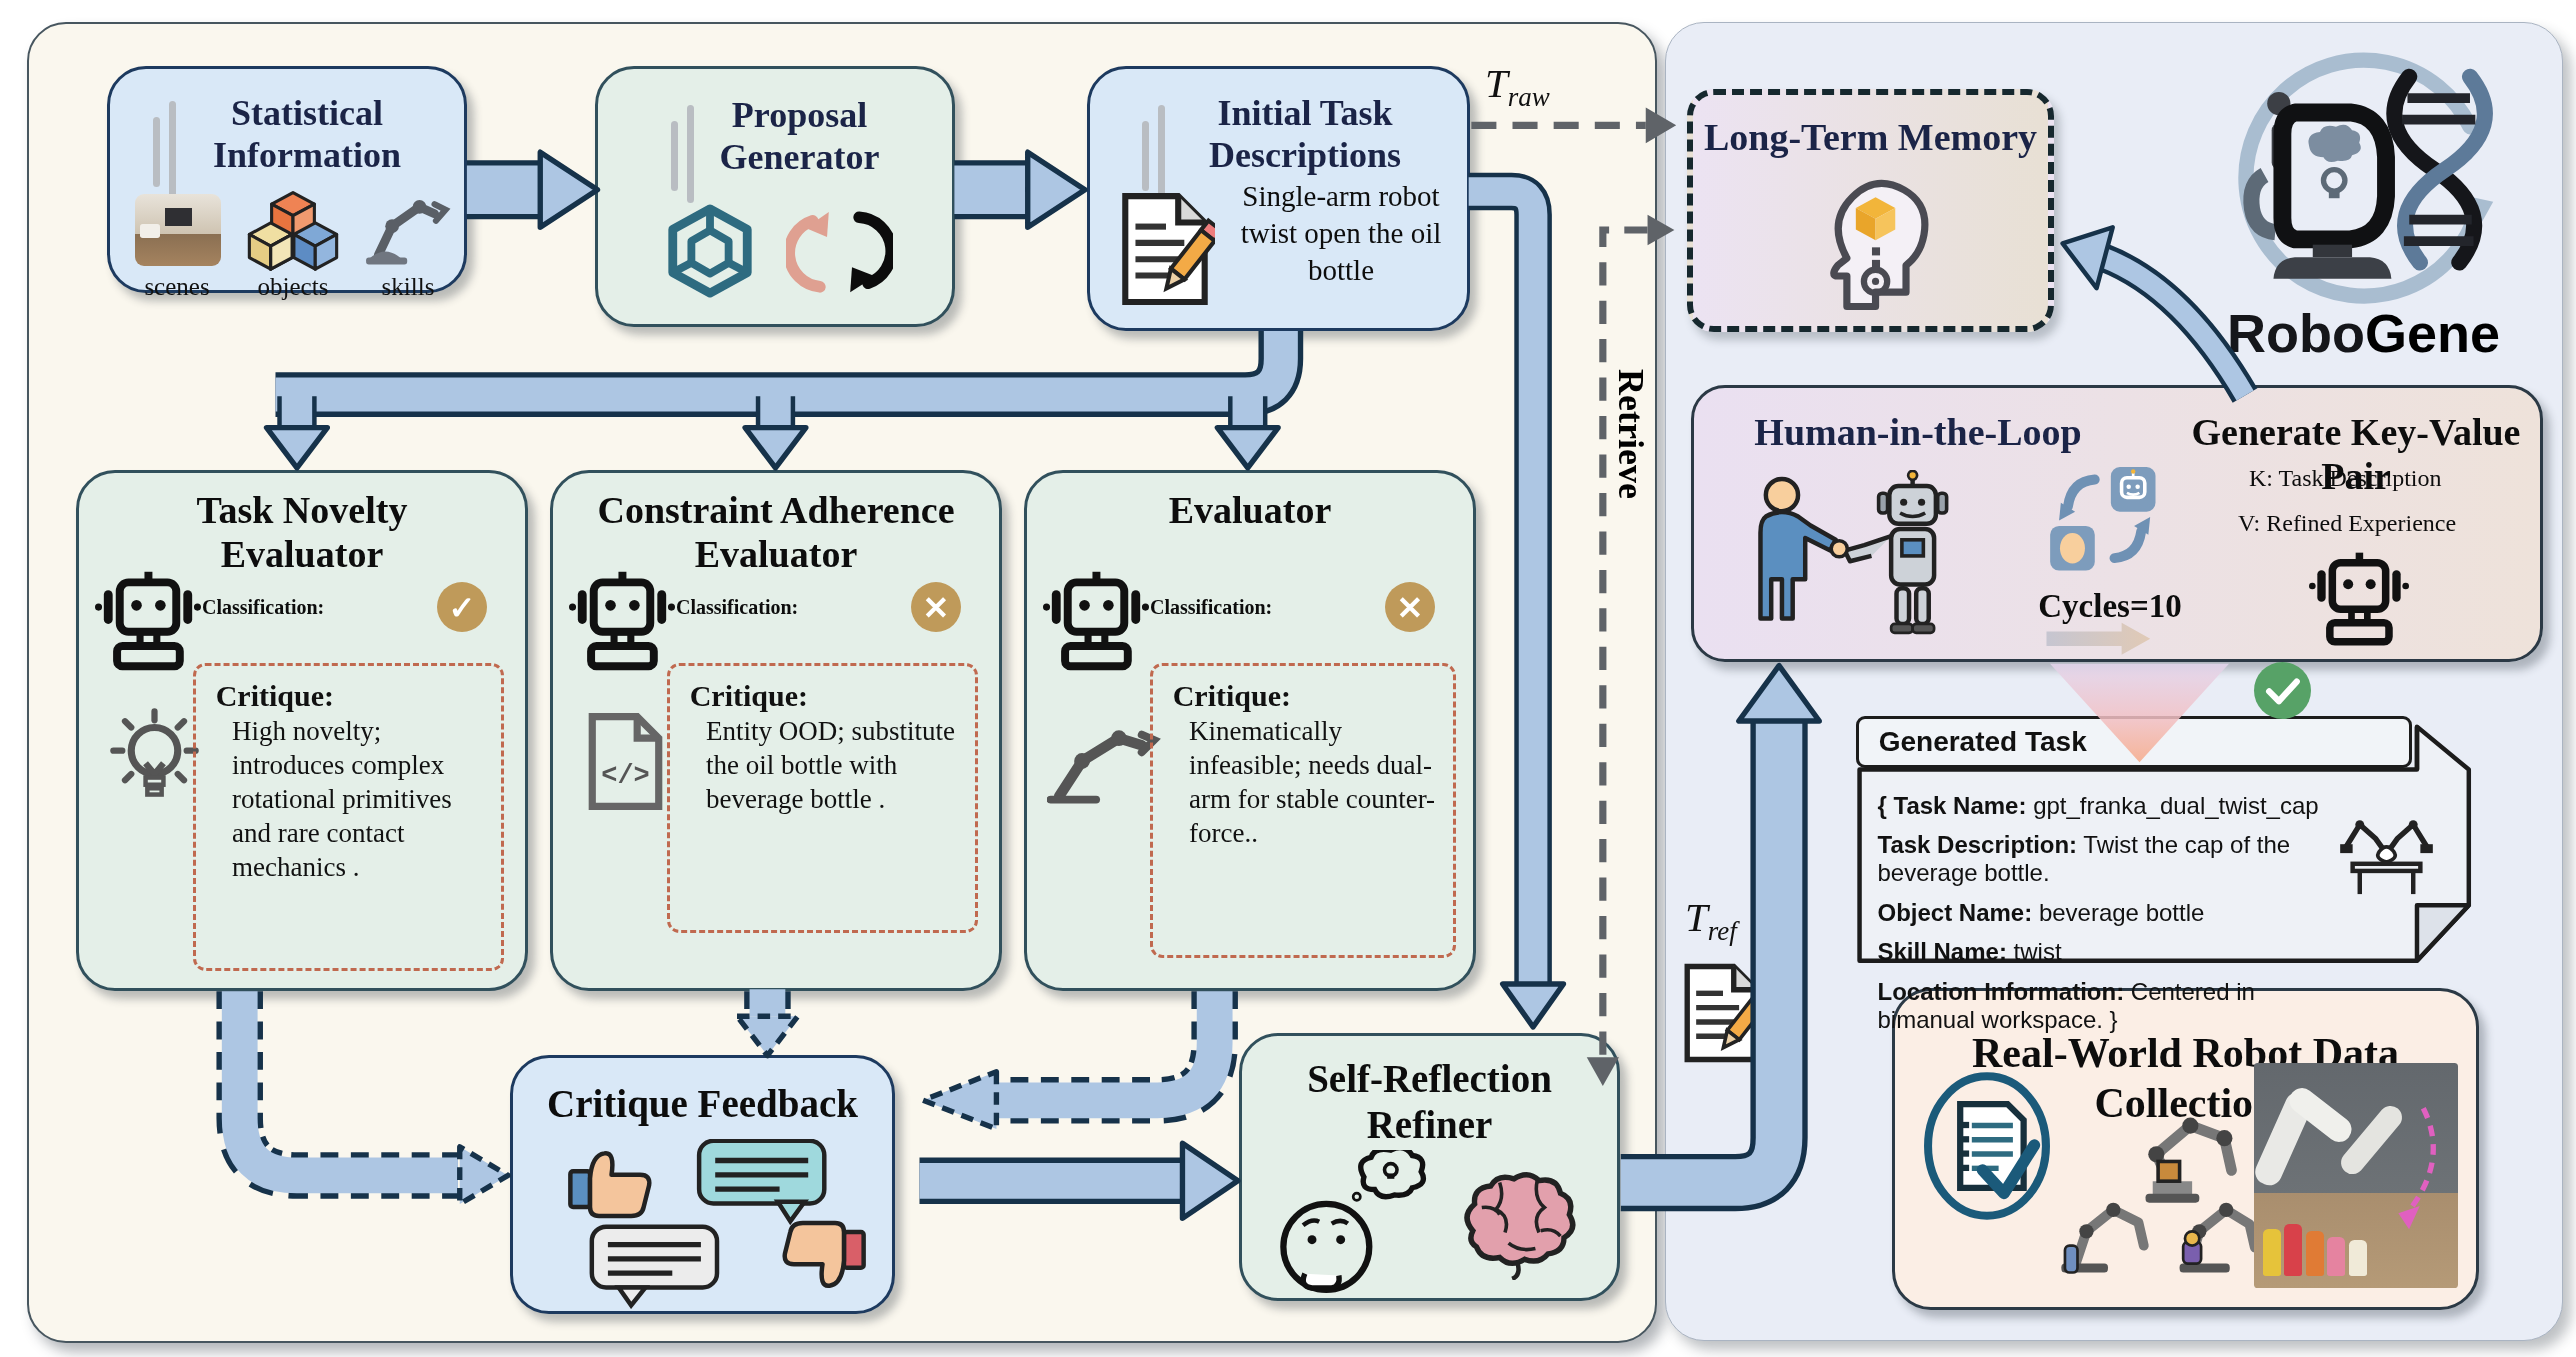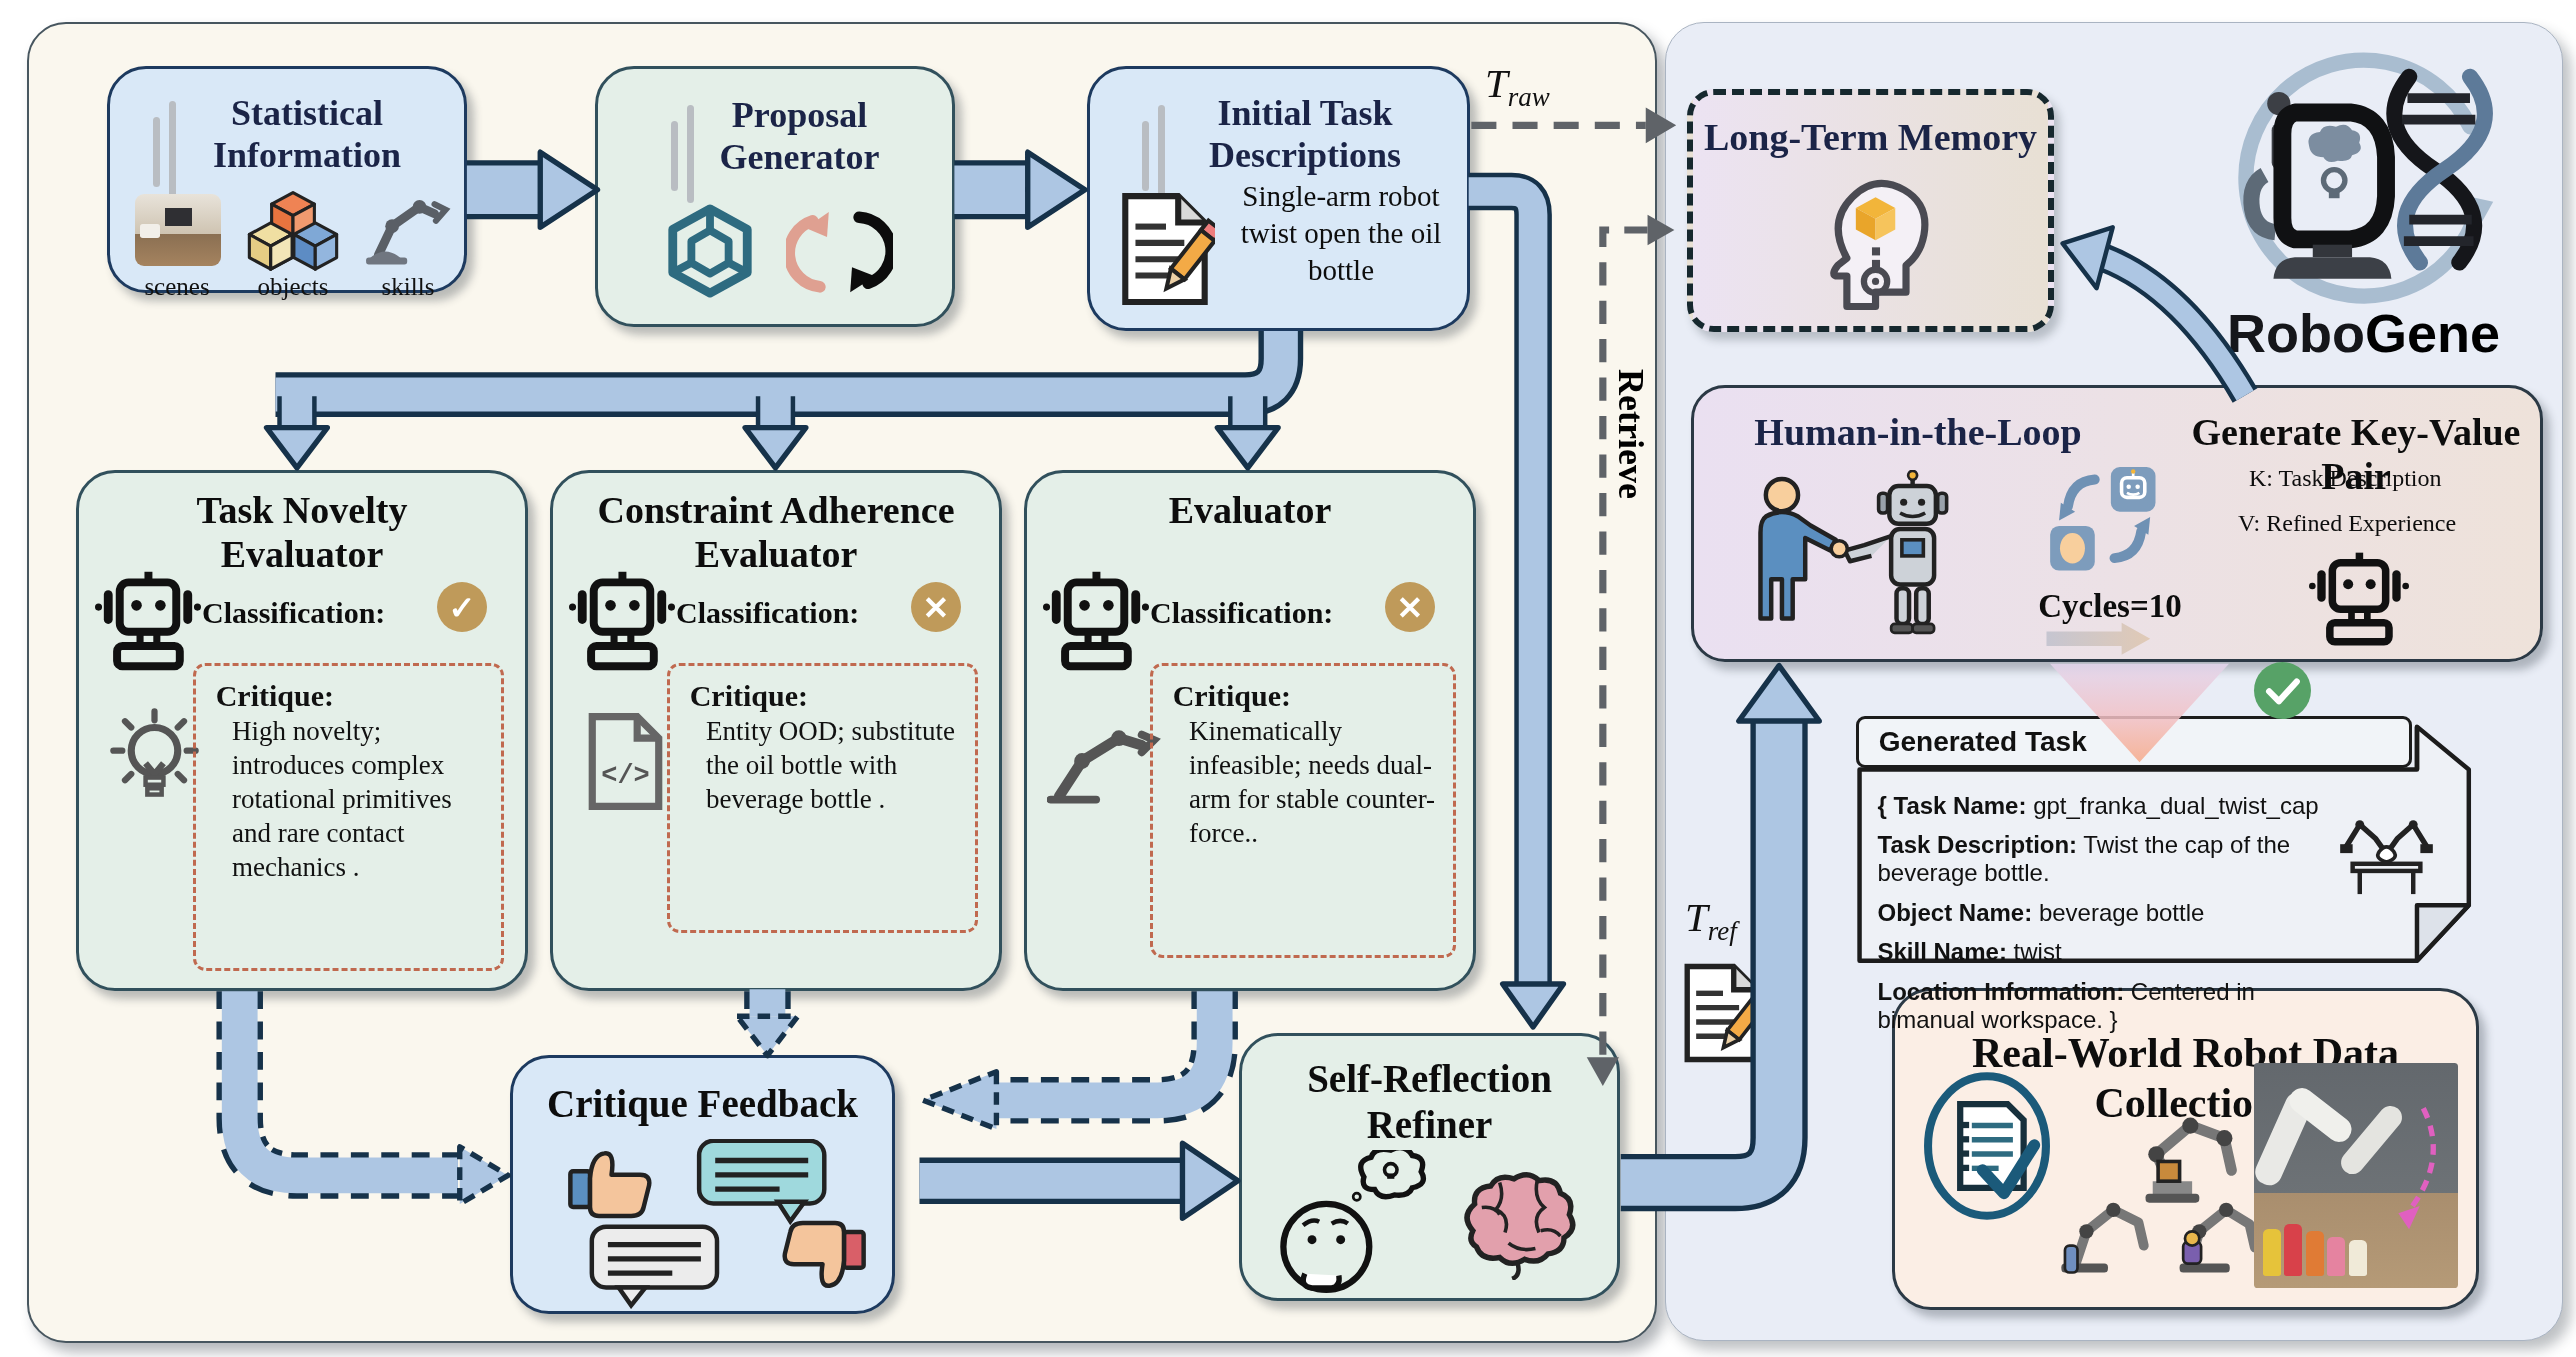--- a/index.html
+++ b/index.html
@@ -12,21 +12,21 @@
                border:1.8px solid #aab4c2;box-shadow:7.2px 9px 12.5px rgba(40,50,60,.30);}
   .bigbox{position:absolute;border:3.6px solid #1d3a5f;border-radius:39px;
           box-shadow:6.3px 8px 9px rgba(40,50,60,.30);box-sizing:border-box;}
   .blue{background:#d9e8f7;}
   .mint{background:#e4efe8;border-color:#31505c;}
   .peach{background:#fbeee5;border-color:#2b3945;}
   .boxtitle{font-weight:bold;color:#1b2447;text-align:center;font-size:36px;line-height:1.18;}
   .boxtitle.black{color:#0d0d0d;}
   .evtitle{position:absolute;left:0;right:0;top:16px;text-align:center;
            font-weight:bold;font-size:38px;line-height:1.15;color:#0d0d0d;}
-  .classrow{position:absolute;font-weight:bold;font-size:30px;color:#0d0d0d;}
+  .classrow{position:absolute;font-weight:bold;font-size:20px;color:#0d0d0d;}
   .badge{position:absolute;width:50px;height:50px;border-radius:50%;background:#bf9a5a;
          color:#fff;font-size:32px;font-weight:bold;text-align:center;line-height:52px;
          font-family:"Liberation Sans",sans-serif;}
   .critbox{position:absolute;border:3.6px dashed #c0694f;border-radius:12.5px;box-sizing:border-box;}
   .critlabel{font-weight:bold;font-size:30px;margin:12.5px 0 1.8px 19.7px;}
   .crittext{font-size:27px;line-height:1.26;margin:0 14.3px 0 36px;}
   .pausebars{position:absolute;display:flex;gap:9px;}
   .pausebars i{display:block;width:7.2px;background:#b9bdc2;border-radius:3.6px;}
   .smalllab{font-size:25px;text-align:center;}
   .mathlab{font-style:italic;font-size:41px;color:#111;}

